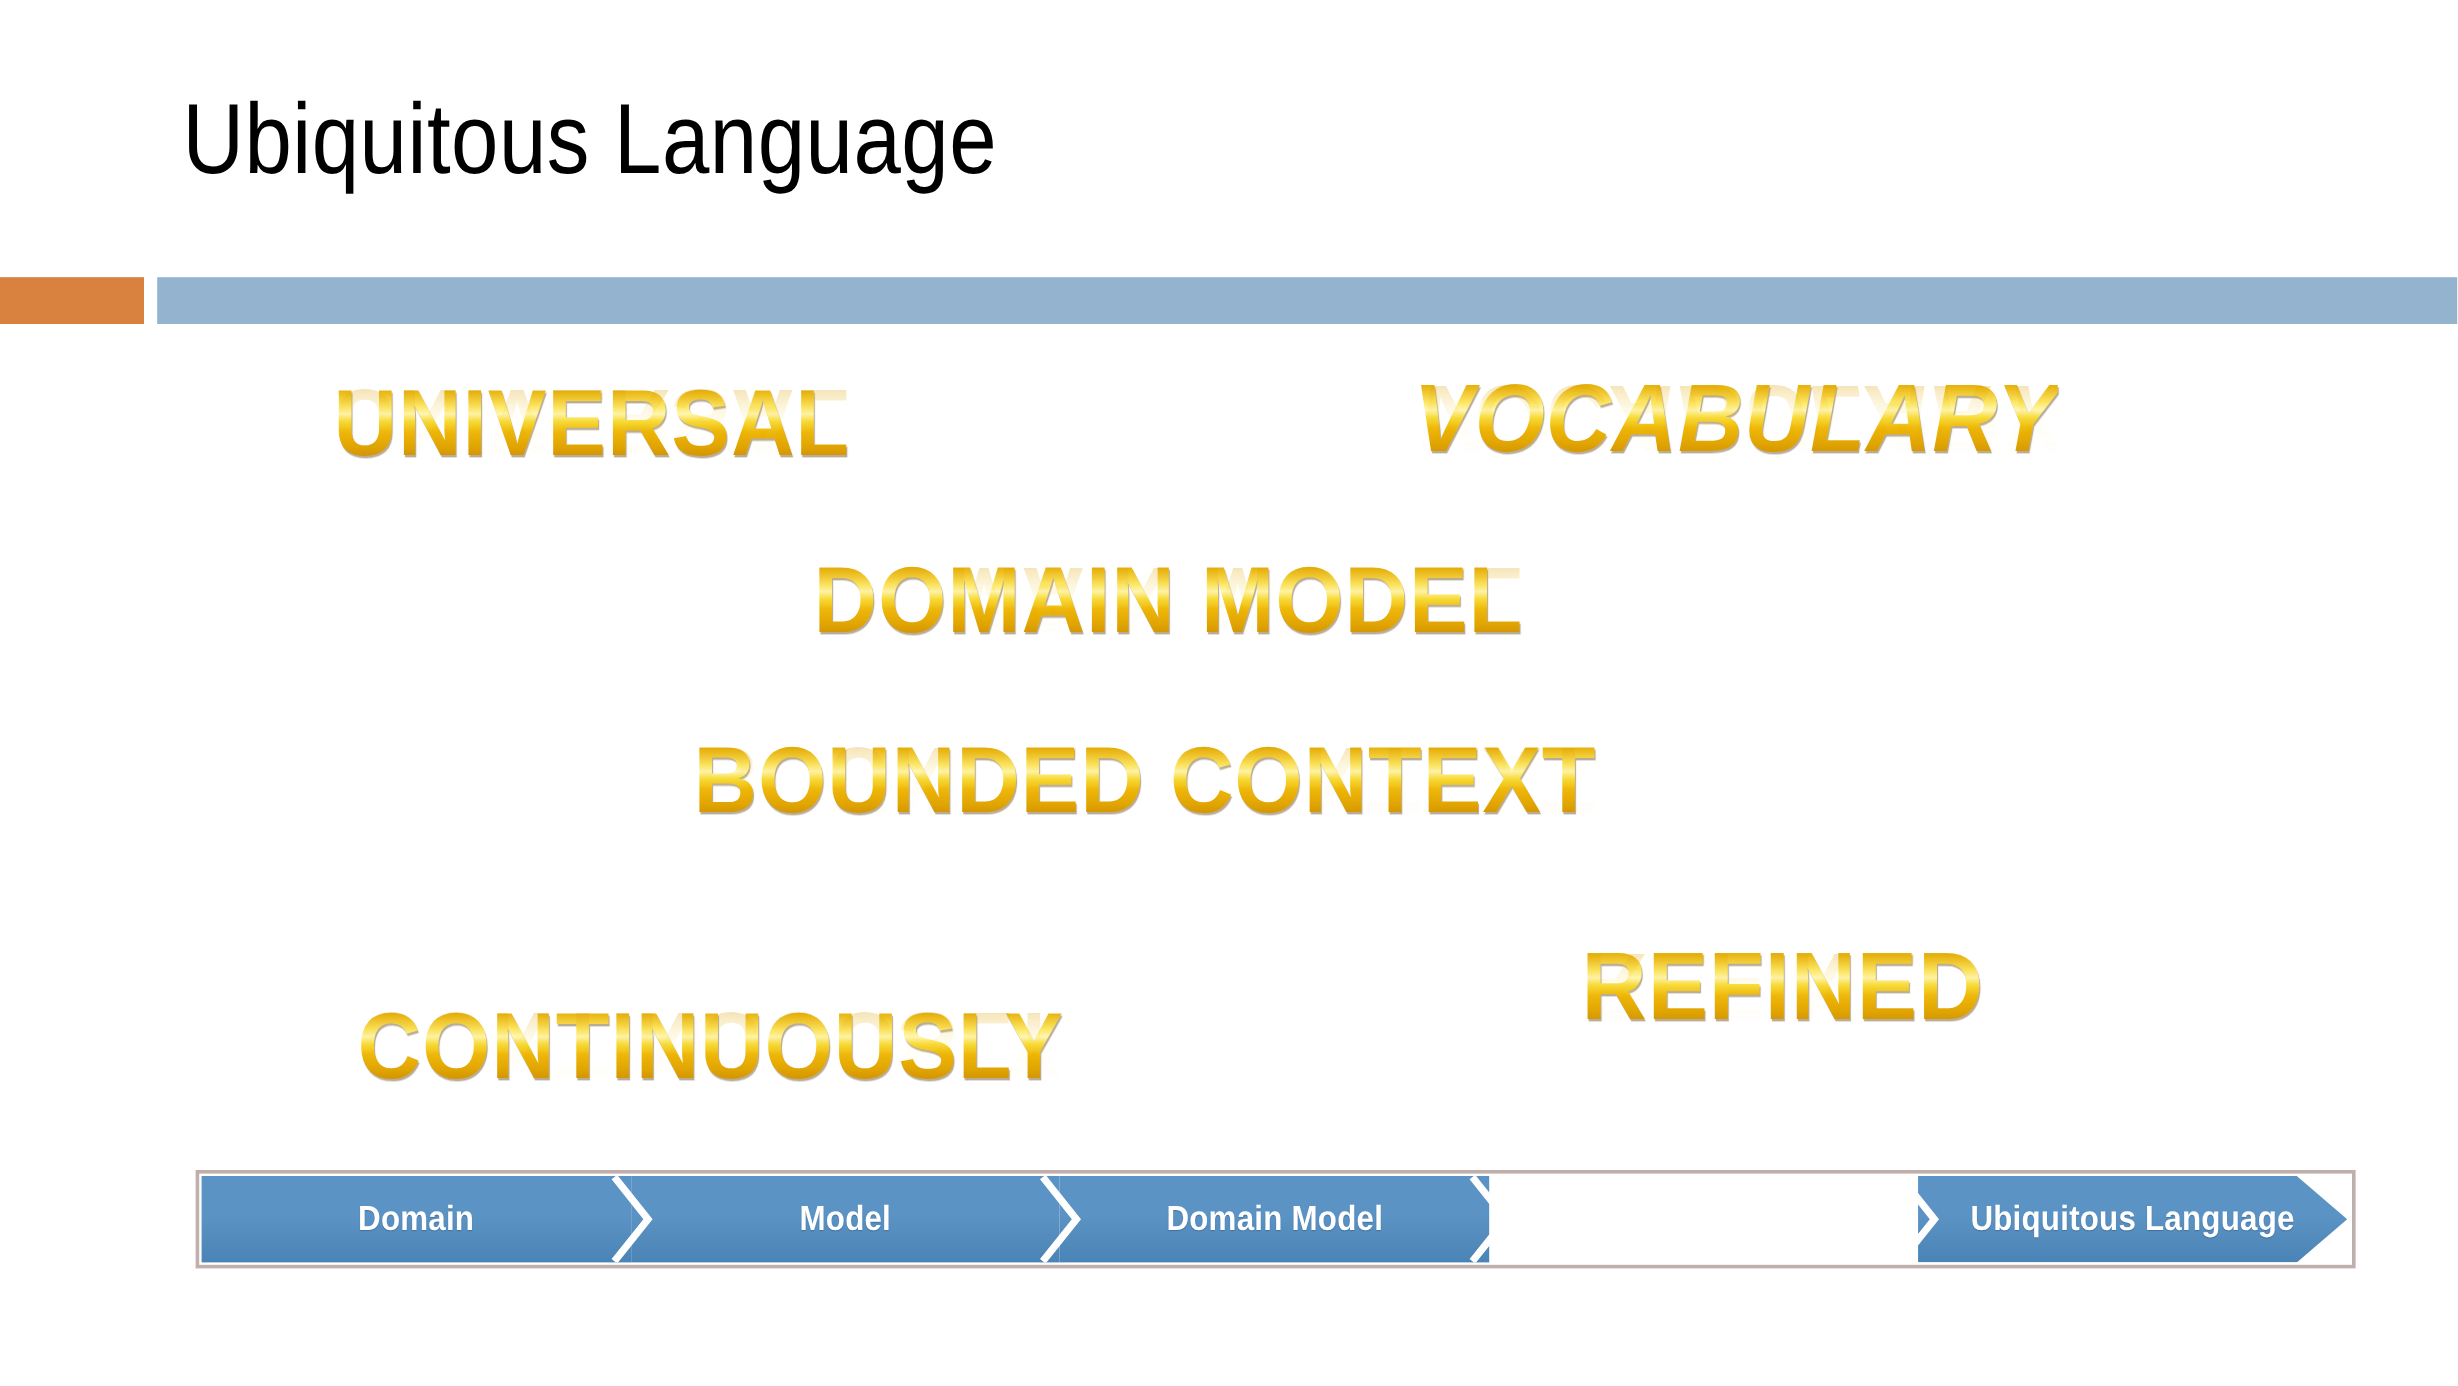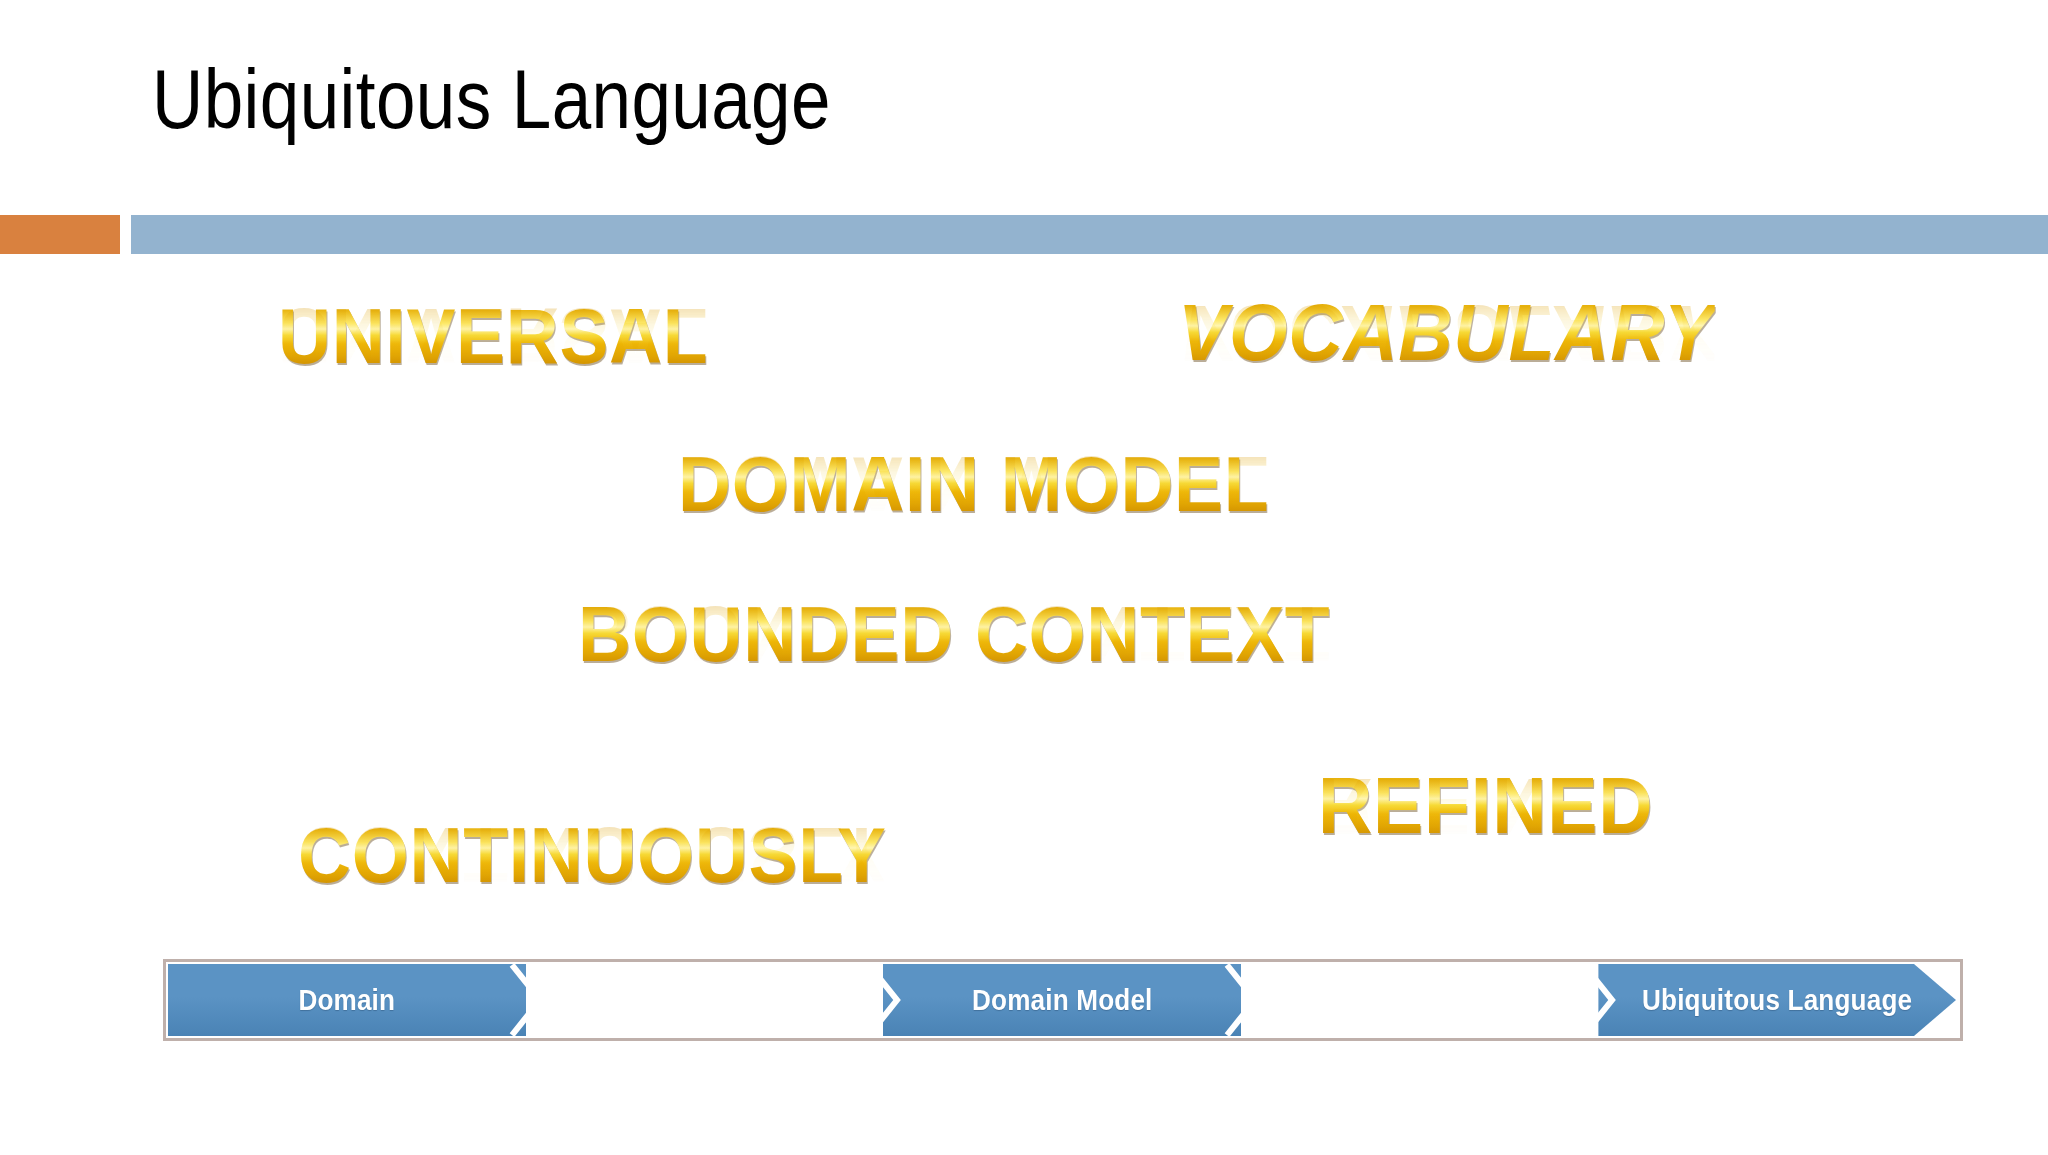--- a/index.html
+++ b/index.html
@@ -10,21 +10,21 @@
   body {
     width: 2048px;
     height: 1155px;
     overflow: hidden;
     font-family: "Liberation Sans", sans-serif;
     position: relative;
   }
 
   #slide {
     position: absolute;
-    left: 0; top: 0;
+    left: 0; top: 16px;
     width: 2048px;
     height: 1079px;
     background: #ffffff;
     overflow: hidden;
   }
 
   
   .title {
     position: absolute;
     left: 152px;
@@ -246,20 +246,24 @@
       <span class="reflection">REFINED</span>
     </span>
   </div>
 
   <div id="process-bar">
     <div id="process-inner">
         <div class="chev-seg" style="left: 0px; width: 357.6px;">
           <div class="chev-fill" style="background: linear-gradient(rgb(91, 147, 196) 0%, rgb(91, 147, 196) 45%, rgb(74, 131, 181) 100%);"></div>
           <span class="chev-label" style="color: rgb(255, 255, 255);">Domain</span>
         </div>
+        <div class="chev-seg" style="left: 357.6px; width: 357.6px;">
+          <div class="chev-fill" style="background: linear-gradient(rgb(91, 147, 196) 0%, rgb(91, 147, 196) 45%, rgb(74, 131, 181) 100%);"></div>
+          <span class="chev-label" style="color: rgb(255, 255, 255);">Model</span>
+        </div>
         <div class="chev-seg" style="left: 715.2px; width: 357.6px;">
           <div class="chev-fill" style="background: linear-gradient(rgb(91, 147, 196) 0%, rgb(91, 147, 196) 45%, rgb(74, 131, 181) 100%);"></div>
           <span class="chev-label" style="color: rgb(255, 255, 255);">Domain Model</span>
         </div>
         <div class="chev-seg last" style="left: 1430.4px; width: 357.6px;">
           <div class="chev-fill" style="background: linear-gradient(rgb(91, 147, 196) 0%, rgb(91, 147, 196) 45%, rgb(74, 131, 181) 100%);"></div>
           <span class="chev-label" style="color: rgb(255, 255, 255);">Ubiquitous Language</span>
         </div>
         <div class="chev-divider" style="left: 337.6px;">
           <svg viewBox="0 0 40 78" preserveAspectRatio="none">

